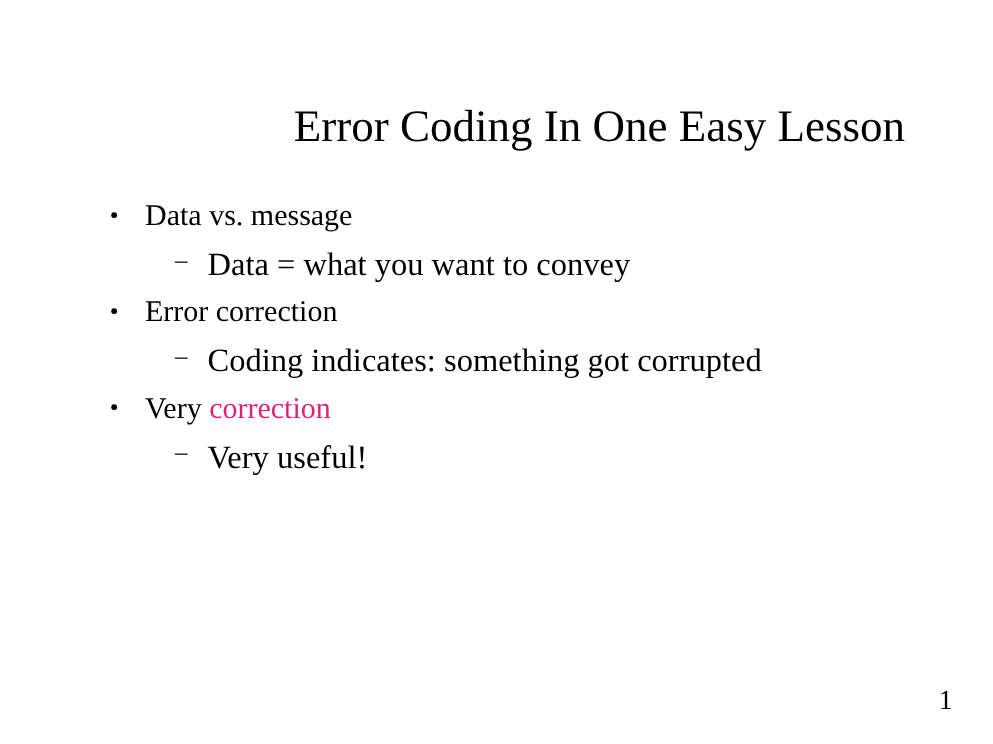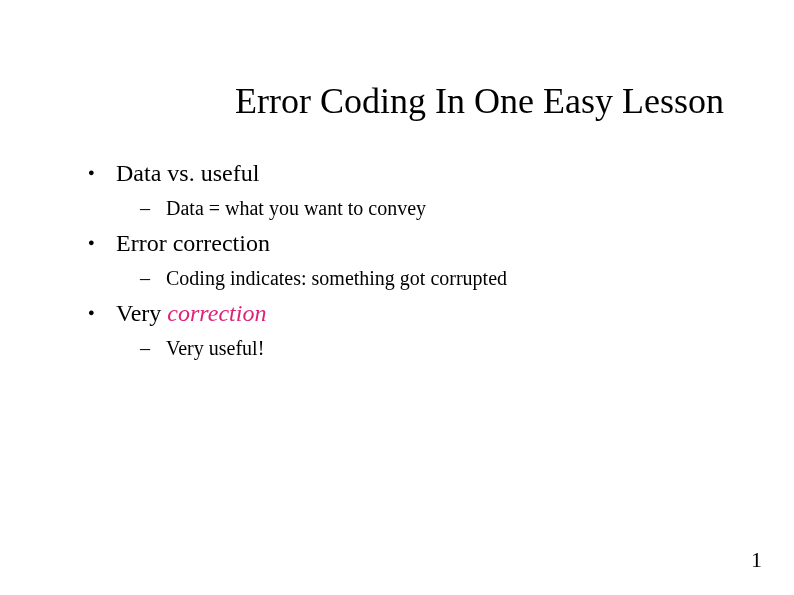--- a/index.html
+++ b/index.html
@@ -34,52 +34,51 @@
       left: 0;
       top: 6px;
       font-size: 11px;
     }
     .sub-list {
       list-style: none;
       padding-left: 24px;
       margin-top: 10px;
     }
     .sub-item {
-      font-size: 20px;
+      font-size: 26px;
       margin-bottom: 8px;
       position: relative;
       padding-left: 26px;
     }
     .sub-item::before {
       content: "–";
       position: absolute;
       left: 0;
       top: 0;
       font-size: 20px;
     }
     .correction {
-      font-style: italic;
       color: #dd2277;
     }
     .page-number {
       position: absolute;
       bottom: 22px;
       right: 32px;
       font-size: 22px;
     }
   </style>
 </head>
 <body>
 
 <h1 class="title">Error Coding In One Easy Lesson</h1>
 
 <ul class="bullet-list">
 
   <li class="bullet-item">
-    <span>Data vs. useful</span>
+    <span>Data vs. message</span>
     <ul class="sub-list">
       <li class="sub-item">Data = what you want to convey</li>
     </ul>
   </li>
 
   <li class="bullet-item">
     <span>Error correction</span>
     <ul class="sub-list">
       <li class="sub-item">Coding indicates: something got corrupted</li>
     </ul>

